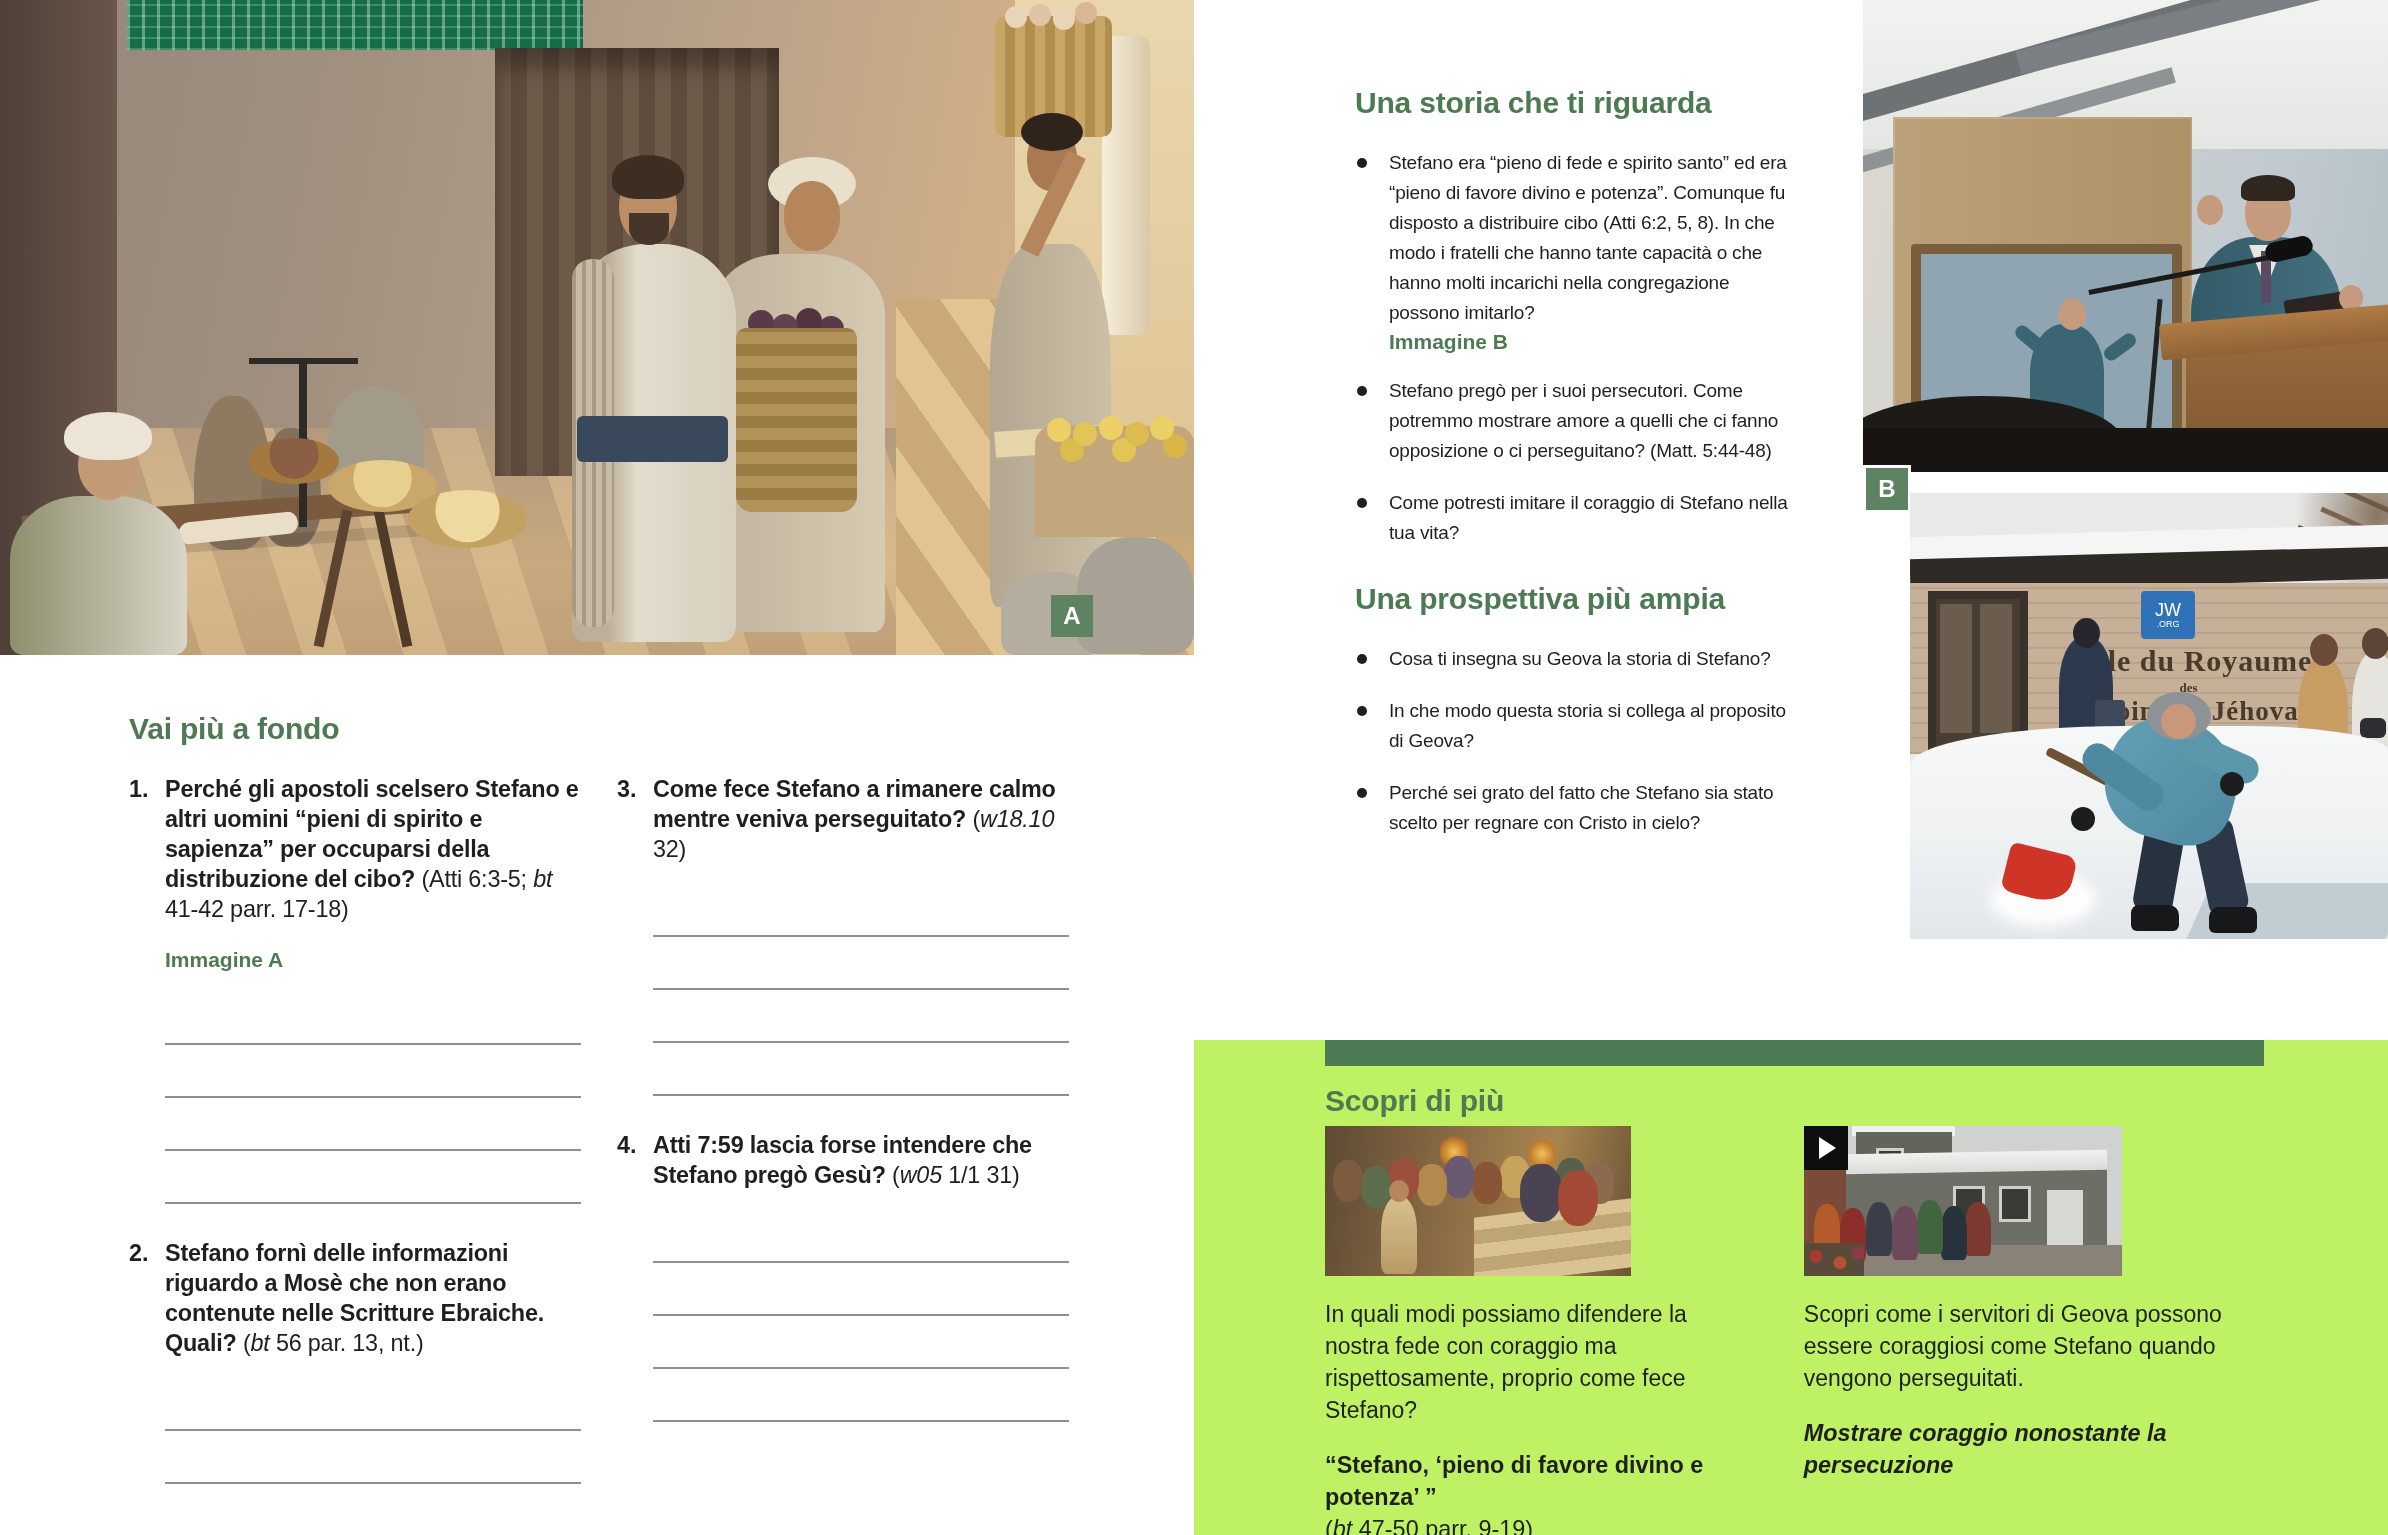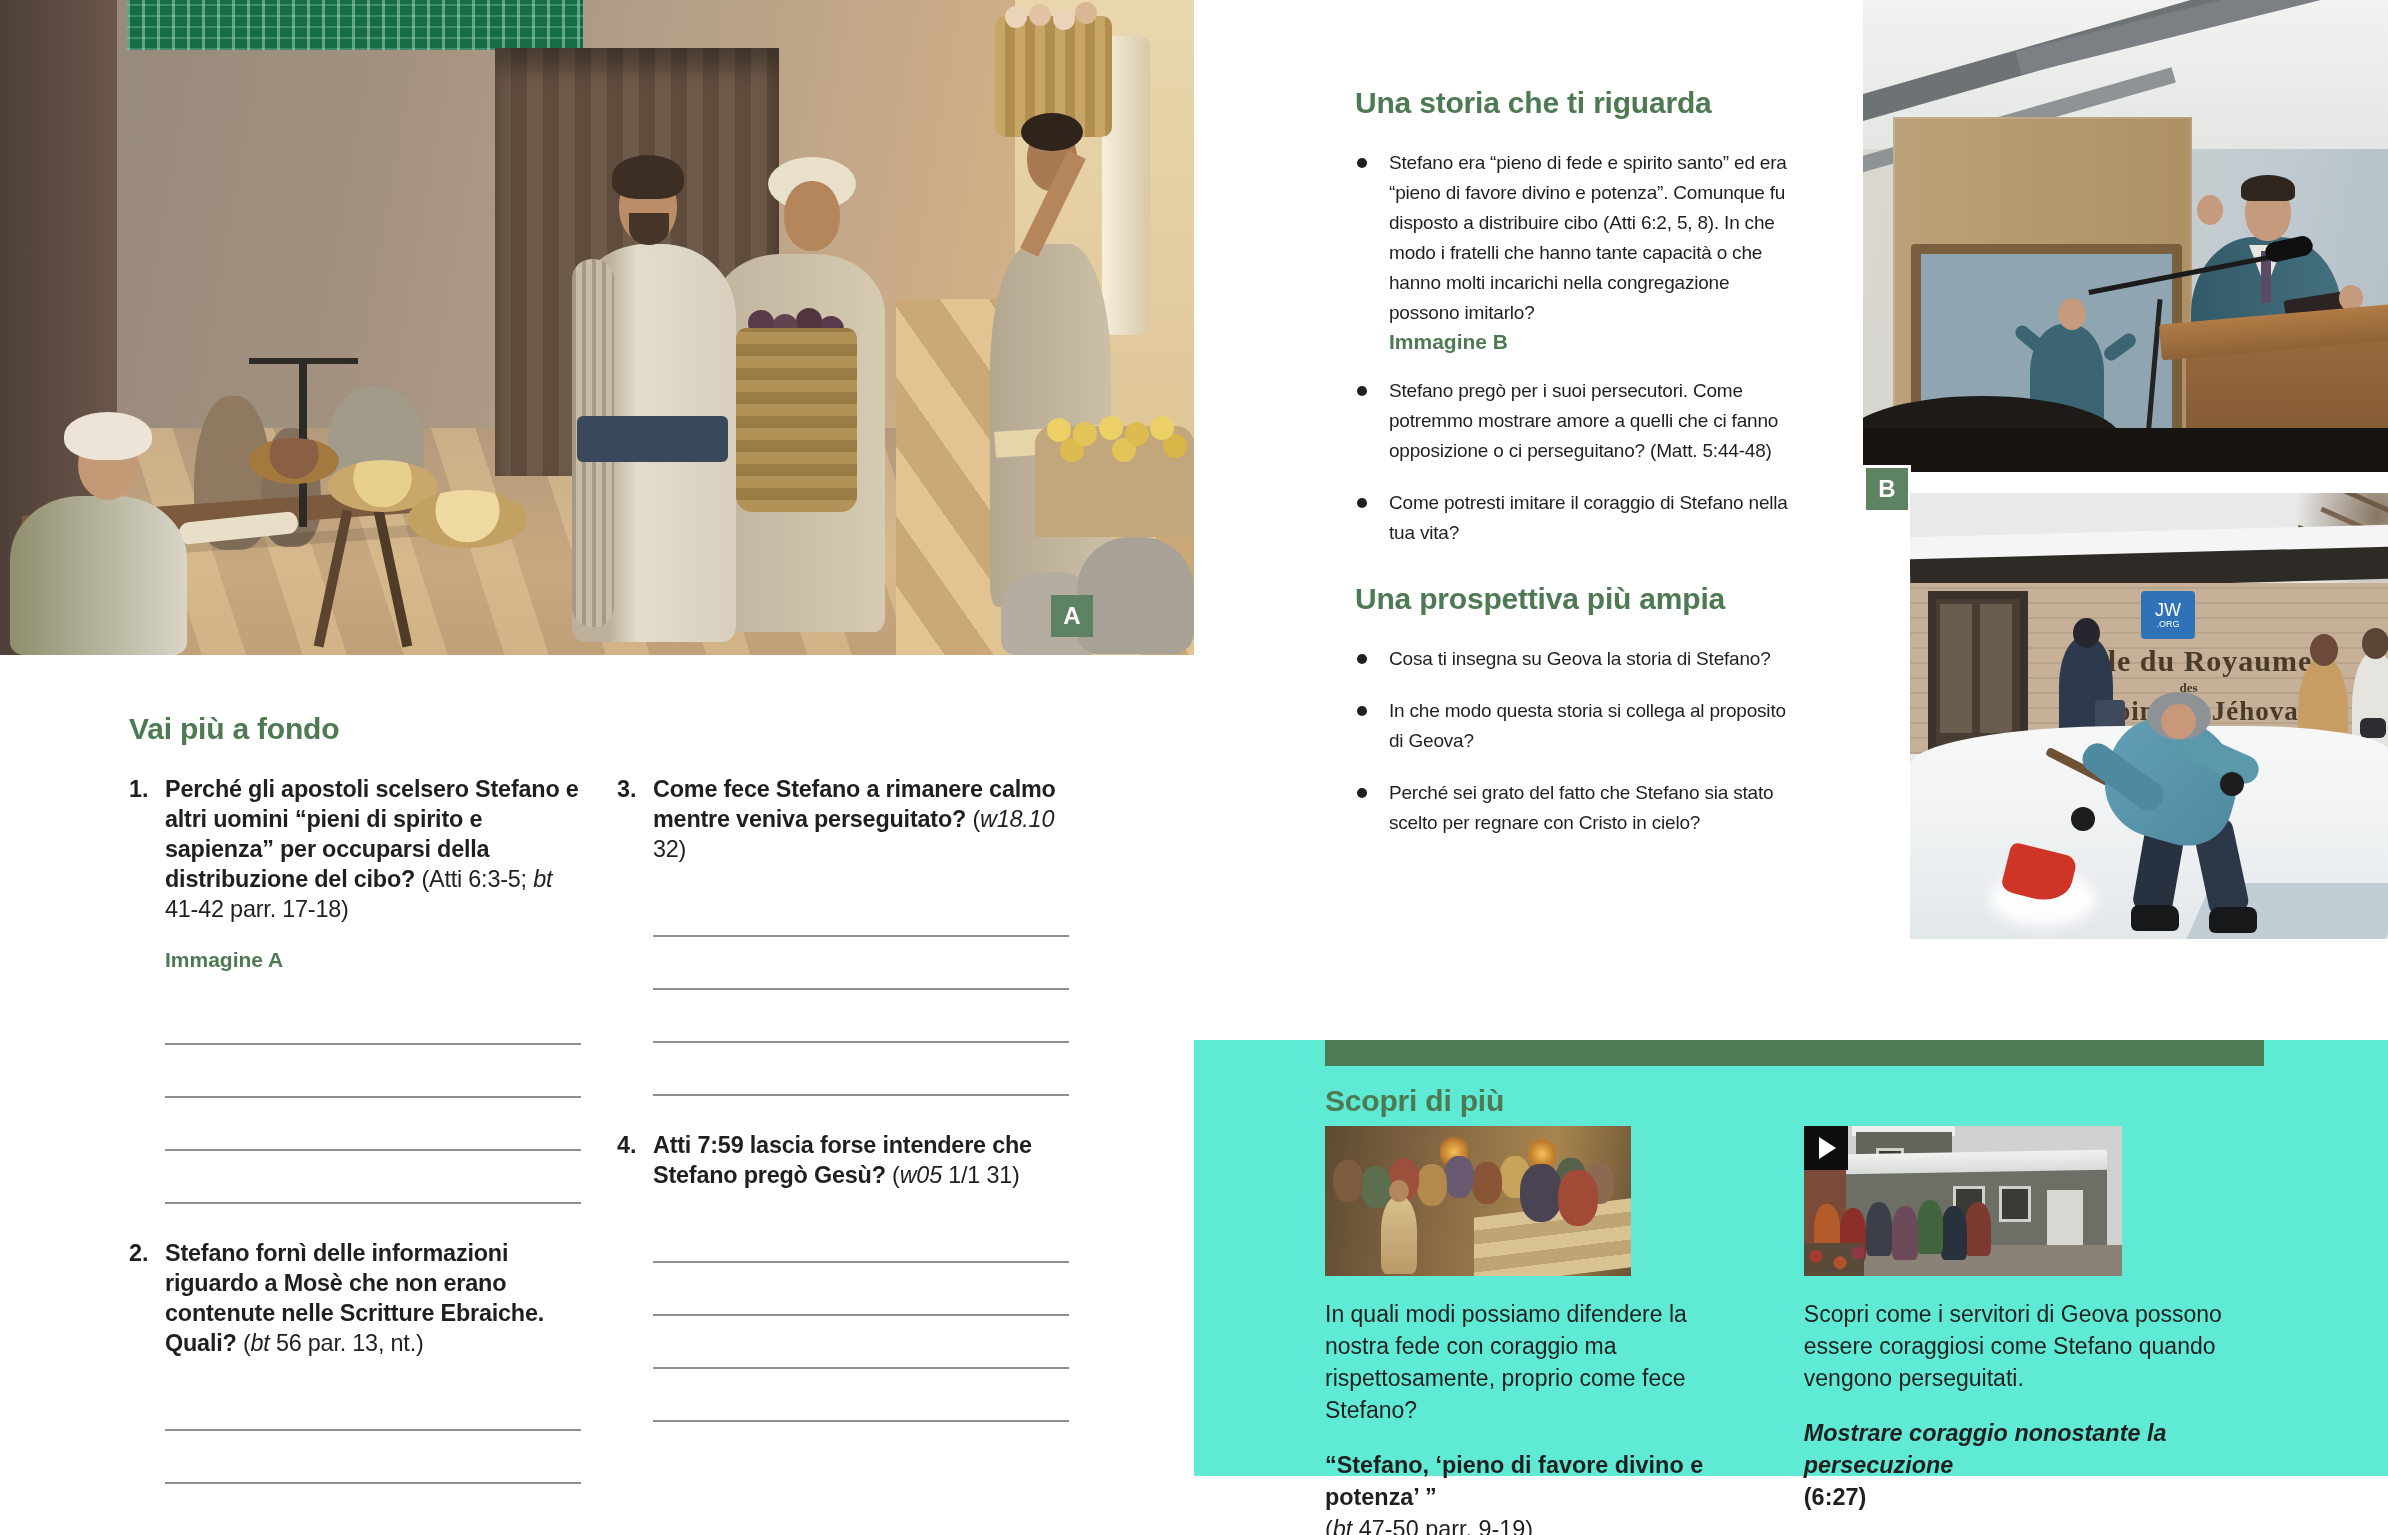--- a/index.html
+++ b/index.html
@@ -32,21 +32,21 @@
   .bullet p{font-size:19px;line-height:30px;margin:0;letter-spacing:-0.2px;}
   .h2-gap{margin-top:34px;margin-bottom:28px;}
   .h1-gap{margin-bottom:28px;}
 
   
   .img-label{width:42px;height:42px;background:#5d8363;color:#fff;font-size:24px;font-weight:bold;
              display:flex;align-items:center;justify-content:center;}
   #label-b{border:3px solid #ffffff;}
 
   
-  #beige{left:1194px;top:1040px;width:1194px;height:436px;background:#5eead4;}
+  #beige{left:1194px;top:1040px;width:1194px;height:496px;background:#bef264;}
   #greenbar{left:131px;top:0;width:939px;height:26px;background:#4d7b54;}
   #discover-content{position:absolute;left:131px;top:44px;width:939px;}
   #cards{display:flex;margin-top:8px;}
   .card{width:428px;}
   .card + .card{margin-left:58px;width:468px;}
   .thumb{position:relative;overflow:hidden;background:#777;}
   .caption{font-size:23px;line-height:32px;margin-top:22px;}
   .card-title{font-size:23.4px;line-height:32px;font-weight:bold;margin-top:12px;}
   .card-ref{font-size:23.4px;line-height:32px;}
   .play-btn{position:absolute;left:0;top:0;width:44px;height:44px;background:#0e0e0e;
@@ -502,20 +502,19 @@
             <div class="doorw"></div>
             <div class="ground2"></div>
             <div class="crowd2"></div>
             <div class="flowers"></div>
             <div class="play-btn">
                 <div class="play-tri"></div>
               </div>
           </div>
           <p class="caption">Scopri come i servitori di Geova possono essere coraggiosi come Stefano quando vengono perseguitati.</p>
           <div class="card-title" style="font-style:italic;">Mostrare coraggio nonostante la persecuzione</div>
-          <div class="card-title" style="margin-top:0;">(6:27)</div>
         </div>
       </div>
     </div>
   </div>
 
 </div>
 
 
 </body></html>

